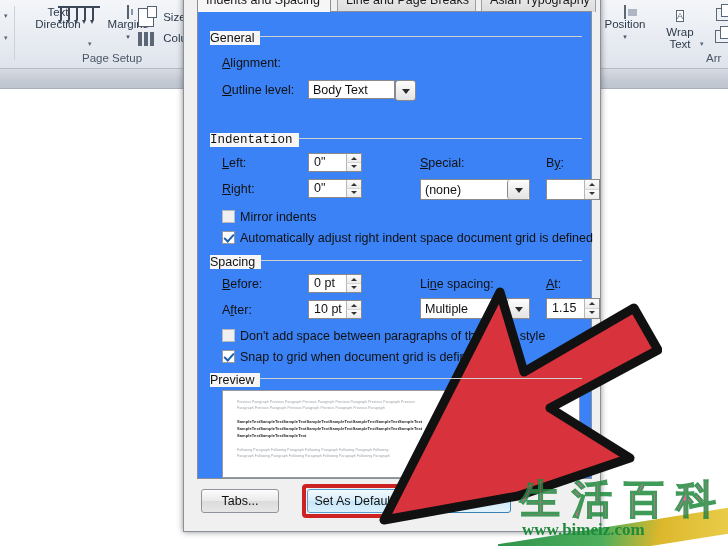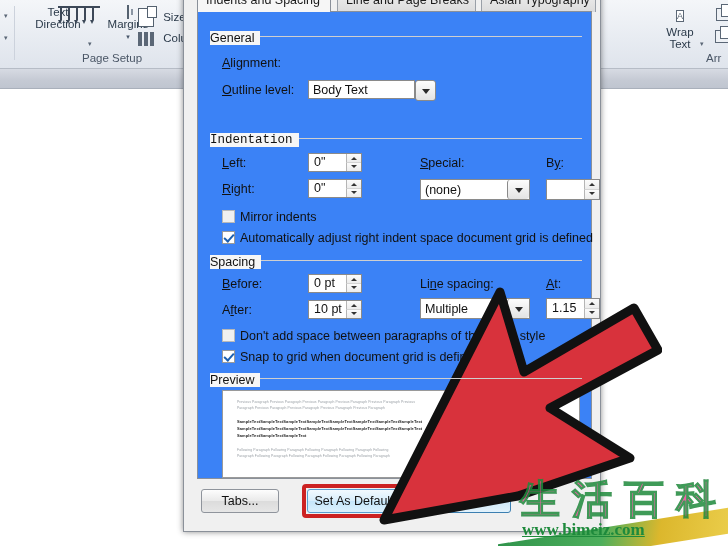--- a/index.html
+++ b/index.html
@@ -140,21 +140,21 @@
 
   
   #arrow{position:absolute;left:372px;top:280px;width:290px;height:250px;pointer-events:none;}
 
   
   #wm{position:absolute;left:498px;top:470px;width:230px;height:76px;pointer-events:none;overflow:hidden;}
   #wm .cn{position:absolute;left:22px;top:2px;font-size:40px;color:#ec4899;opacity:.85;
      letter-spacing:12px;font-family:"DejaVu Sans",sans-serif;font-weight:bold;
      -webkit-text-stroke:1px #1e8a3c;}
   #wm .url{position:absolute;left:24px;top:50px;font-size:17px;color:#1e8a3c;font-weight:bold;
-     font-family:"Liberation Serif",serif;text-decoration:underline;}
+     font-family:"Liberation Serif",serif;}
   #wm .swoosh{position:absolute;left:0;top:56px;width:230px;height:26px;
      background:linear-gradient(100deg,#1e8a3c 0%,#3ea84e 45%,#d9b11a 70%,#e8c83a 100%);
      transform:skewY(-9deg);opacity:.92;}
 </style>
 </head>
 <body>
 
 <div id="ribbon">
 
   <div class="grp-divider" style="left:14px;"></div>
@@ -182,20 +182,25 @@
     <span class="icon-size"></span>
     <span style="margin-left:6px;">Size</span>
   </div>
   <div class="small-row" style="left:138px;top:32px;">
     <span class="icon-cols"></span>
     <span style="margin-left:6px;">Columns</span>
   </div>
 
   <div class="grp-title" style="left:82px;top:52px;">Page Setup</div>
 
+  <div class="rib-btn" style="left:596px;top:6px;width:58px;">
+    <span class="icon-position"></span>
+    <span class="rib-lbl">Position</span>
+    <span class="rib-caret">▾</span>
+  </div>
 
   <div class="rib-btn" style="left:658px;top:6px;width:44px;">
     <span class="icon-wrap">A</span>
     <span class="rib-lbl">Wrap</span>
     <span class="rib-lbl">Text</span>
   </div>
   <div class="rib-dropcaret" style="left:700px;top:40px;">▾</div>
 
   <div class="rib-btn" style="left:706px;top:4px;width:20px;">
     <span class="icon-arrange"><b class="a"></b><b class="b"></b></span>
@@ -230,21 +235,21 @@
       <div class="grp" style="left:12px;top:16px;width:372px;height:14px;">
         <div class="grp-rule"></div>
         <span class="grp-head">General</span>
       </div>
 
       <div class="lbl" style="left:24px;top:44px;">
         <u>A</u>lignment:
       </div>
 
       <div class="lbl" style="left:24px;top:71px;"><u>O</u>utline level:</div>
-      <div class="combo" style="left:110px;top:68px;width:107px;">
+      <div class="combo" style="left:110px;top:68px;width:87px;">
         <span class="val">Body Text</span>
         <span class="btn"></span>
       </div>
 
       <div class="grp" style="left:12px;top:118px;width:372px;height:14px;font-family:Liberation Mono, monospace;">
         <div class="grp-rule"></div>
         <span class="grp-head">Indentation</span>
       </div>
 
       <div class="lbl" style="left:24px;top:144px;"><u>L</u>eft:</div>

